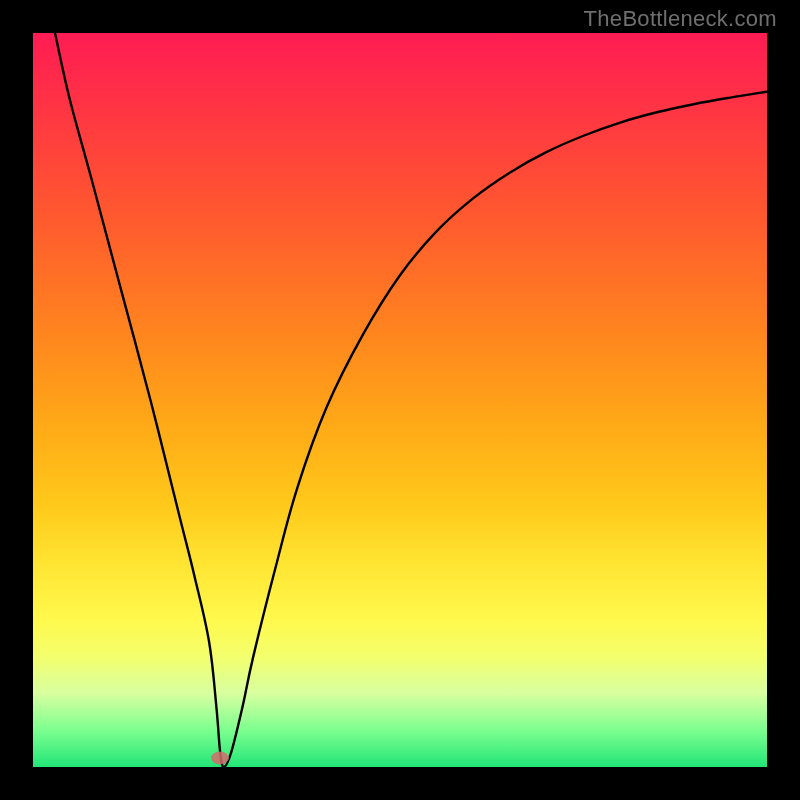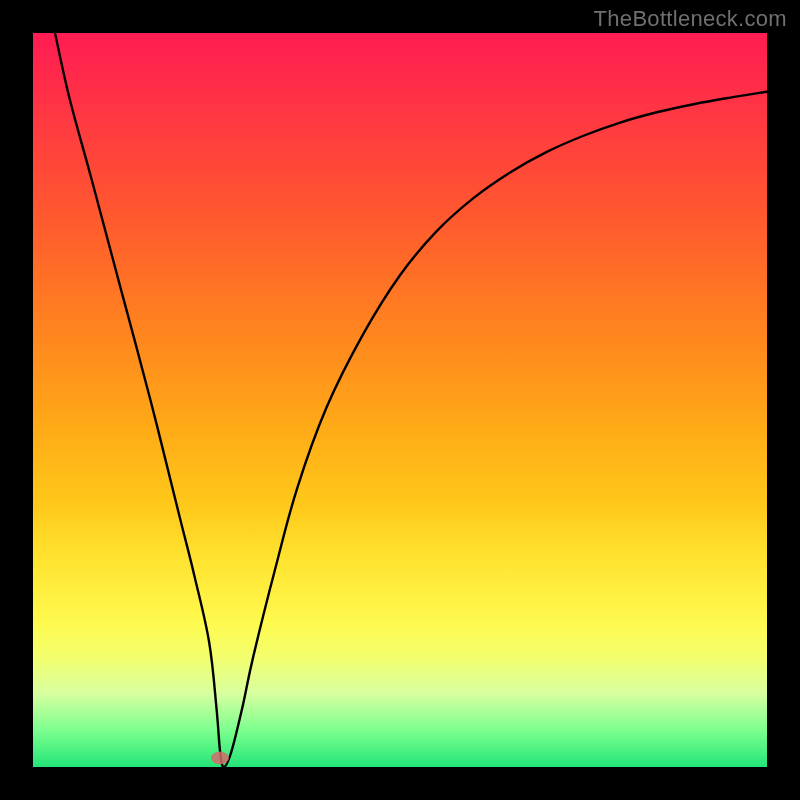--- a/index.html
+++ b/index.html
@@ -36,21 +36,21 @@
       #fff94d 80%,
       #f3ff6d 85%,
       #d8ffa0 90%,
       #7cff8f 95%,
       #22e577 100%
     );
   }
   .watermark {
     position: absolute;
     top: 6px;
-    right: 13px;
+    right: 23px;
     color: #6f6f6f;
     font-size: 22px;
     letter-spacing: 0.3px;
     font-weight: 500;
   }
   svg.curve-layer {
     position: absolute;
     left: 0; top: 0;
     width: 734px; height: 734px;
     overflow: visible;

